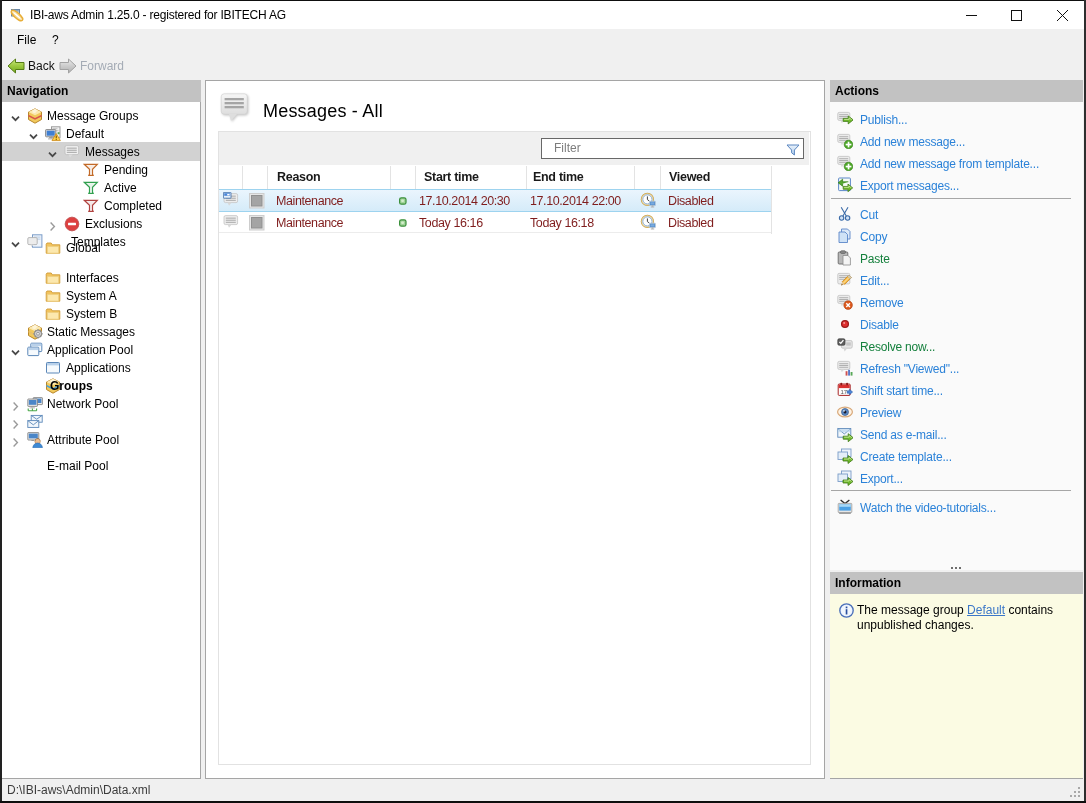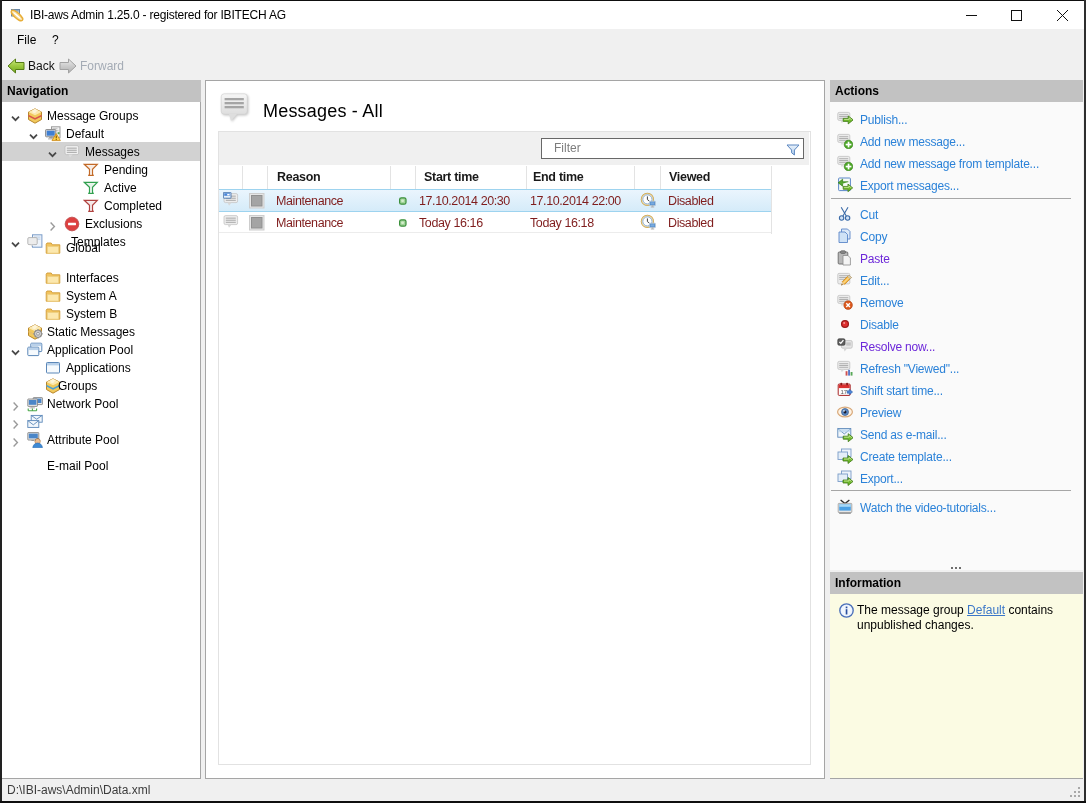--- a/index.html
+++ b/index.html
@@ -45,21 +45,21 @@
   #hrow{left:219px;top:166px;width:590px;height:23px;background:#fff;}
   #row1{left:219px;top:189px;width:552px;height:23px;
         background:linear-gradient(180deg,#eaf5fd 0%,#d5ebf9 100%);
         border-top:1px solid #9dd3ef;border-bottom:1px solid #9dd3ef;box-sizing:border-box;}
   #row2{left:219px;top:212px;width:552px;height:21px;background:#fff;border-bottom:1px solid #ececec;box-sizing:border-box;}
   .rcell{position:absolute;color:#7f1d1d;font-size:12.5px;letter-spacing:-0.4px;height:22px;line-height:22px;}
   
   .ai{position:absolute;left:837px;white-space:nowrap;}
   .ai svg{position:absolute;left:0;top:0;}
   .ai span{position:absolute;left:23px;top:2px;color:#2b82d8;letter-spacing:-0.2px;}
-  .ai span.dis{color:#6d28d9;}
+  .ai span.dis{color:#15803d;}
   .sep{position:absolute;left:831px;width:240px;height:1px;background:#a6a6a6;}
   
   #infoicon{left:839px;top:603px;}
   #infotxt{left:857px;top:603px;width:200px;line-height:15px;color:#000;}
   #infotxt .lnk{color:#3b77c8;text-decoration:underline;}
   .grip{position:absolute;width:2px;height:2px;background:#a8a8a8;}
 </style>
 </head>
 <body>
 <div class="abs" id="btop"></div>
@@ -274,21 +274,21 @@
         </svg></span>
       <span class="ttxt" style="left:66px;">Applications</span>
     </div>
 <div class="trow" style="left:0;top:376.5px;width:200px;">
       <span class="ticon" style="left:45px;"><svg width="16" height="16" viewBox="0 0 16 16">
           <polygon points="8,0.8 14.5,4 14.5,11.5 8,15.2 1.5,11.5 1.5,4" fill="#f1c95c" stroke="#b8862c" stroke-width="1"></polygon>
           <polygon points="1.5,4 8,7.2 14.5,4 8,0.8" fill="#fbe8b0"></polygon>
           <polygon points="1.5,6.8 8,10 14.5,6.8 14.5,8.6 8,11.8 1.5,8.6" fill="#4aa0d8"></polygon>
           <polygon points="5.5,2.2 8,1 10.5,2.2 8,5.2 5.5,4.4" fill="#fdf4d8"></polygon>
         </svg></span>
-      <span class="ttxt" style="left:58px;">Groups</span>
+      <span class="ttxt" style="left:50px;font-weight:bold;">Groups</span>
     </div>
 <div class="trow" style="left:0;top:394.5px;width:200px;">
       <span class="ticon" style="left:10px;top:4px;width:11px;height:11px;"><svg width="11" height="11" viewBox="0 0 11 11">
           <path d="M3.6,1.5 L7.4,5.5 L3.6,9.5" fill="none" stroke="#9a9a9a" stroke-width="1.4"></path>
         </svg></span>
       <span class="ticon" style="left:27px;"><svg width="16" height="16" viewBox="0 0 16 16">
           <rect x="6.2" y="1.6" width="9.2" height="7" rx="0.5" fill="#e8e8e8" stroke="#7a7a7a" stroke-width="0.8"></rect>
           <rect x="7.2" y="2.6" width="7.199999999999999" height="4.4" fill="#4a86c8"></rect>
           <rect x="0.8" y="3" width="9.6" height="7.4" rx="0.5" fill="#e8e8e8" stroke="#7a7a7a" stroke-width="0.8"></rect>
           <rect x="1.8" y="4" width="7.6" height="4.800000000000001" fill="#4a86c8"></rect>

